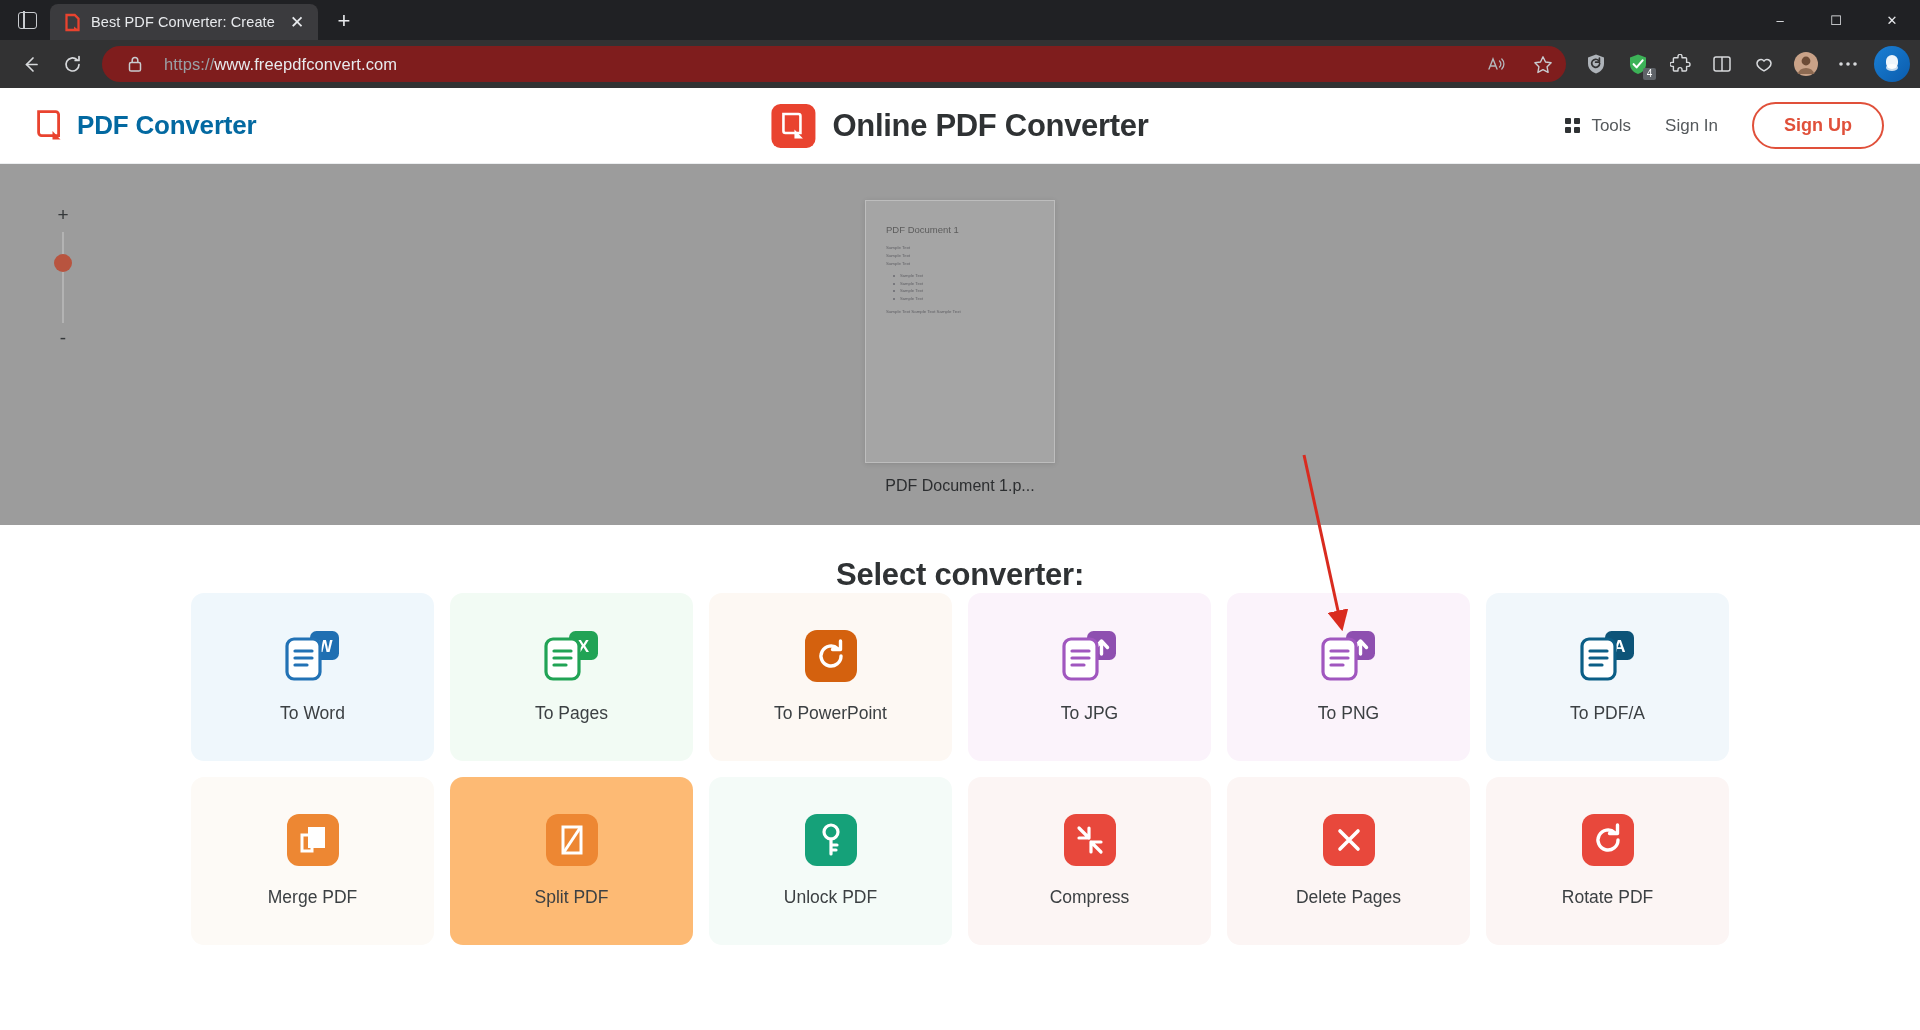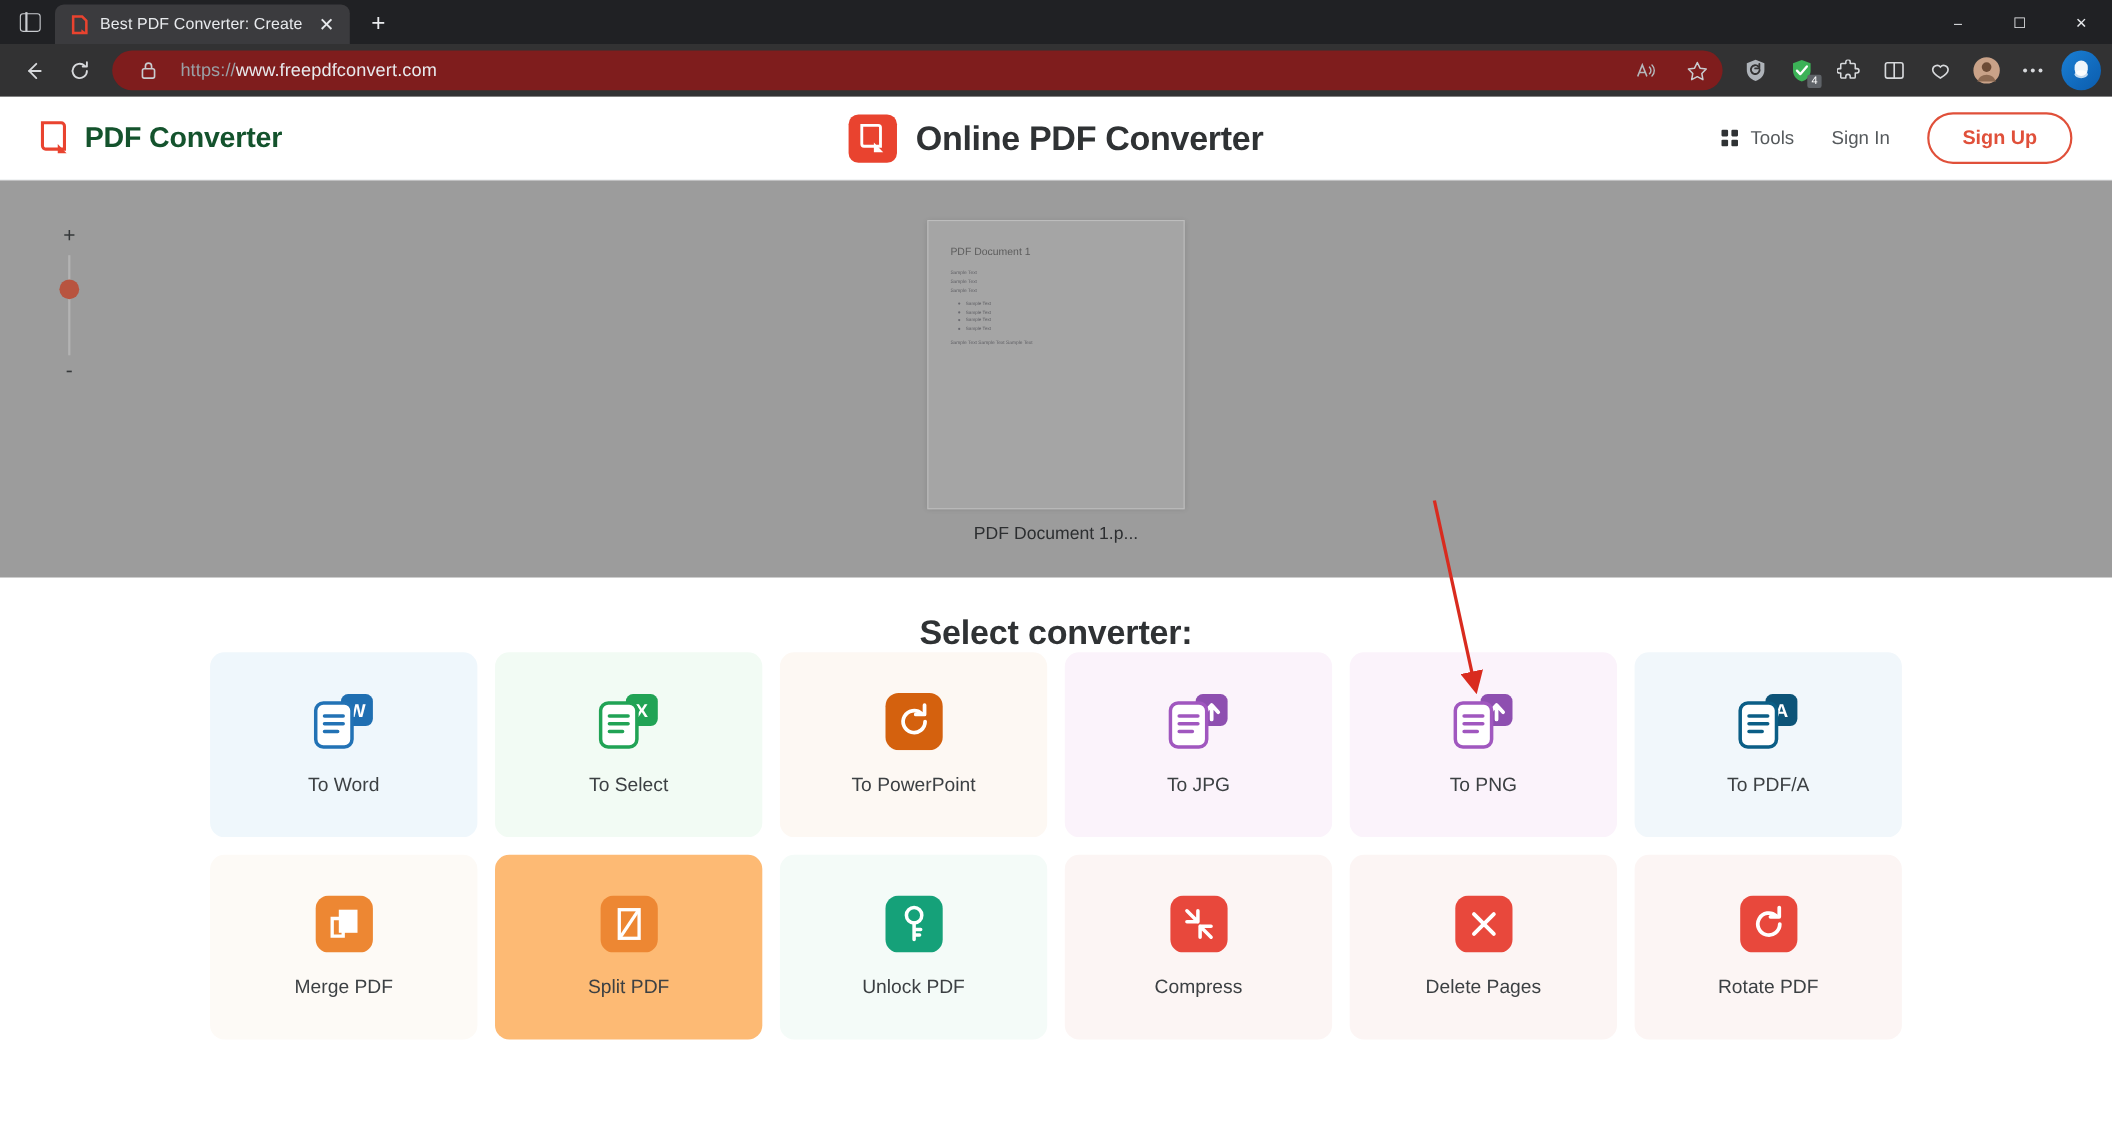--- a/index.html
+++ b/index.html
@@ -83,21 +83,21 @@
 
   
   .page { flex: 1; display: flex; flex-direction: column; background: #fff; overflow: hidden; }
 
   .site-header {
     height: 76px; flex: 0 0 76px; display: flex; align-items: center;
     padding: 0 36px; border-bottom: 1px solid #eceef0; background:#fff; position: relative;
   }
   .brand { display: flex; align-items: center; gap: 13px; }
   .brand-mark { width: 28px; height: 31px; position: relative; }
-  .brand-name { font-size: 26px; font-weight: 700; color: #14532d; letter-spacing: -.2px; }
+  .brand-name { font-size: 26px; font-weight: 700; color: #0369a1; letter-spacing: -.2px; }
 
   .center-title {
     position: absolute; left: 50%; transform: translateX(-50%);
     display: flex; align-items: center; gap: 17px;
   }
   .center-mark {
     width: 44px; height: 44px; background: #e9432f; border-radius: 9px;
     display: flex; align-items: center; justify-content: center; position: relative;
   }
   .center-text { font-size: 31px; font-weight: 700; color: #2f3234; letter-spacing: -.3px; }
@@ -125,21 +125,21 @@
   .zoom-track {
     position: absolute; top: 22px; bottom: 22px; width: 2px; background: #b3b3b3; left: 10px;
   }
   .zoom-knob {
     position: absolute; top: 44px; left: 2px; width: 18px; height: 18px;
     border-radius: 50%; background: #b8543f;
   }
 
   .doc-wrap { display: flex; flex-direction: column; align-items: center; gap: 14px; margin-top: 6px; }
   .doc-thumb {
-    width: 234px; height: 263px; background: #a5a5a5;
+    width: 190px; height: 263px; background: #a5a5a5;
     border: 1px solid #bdbdbd; box-shadow: 0 1px 5px rgba(0,0,0,.12);
     padding: 23px 20px; overflow: hidden;
   }
   .doc-h1 { font-size: 9.5px; color: #5c5c5c; margin-bottom: 9px; }
   .doc-sub { font-size: 4.4px; color:#5f5f64; line-height: 8px; }
   .doc-bullets { margin: 4px 0 6px 14px; }
   .doc-bullets div { font-size: 4.2px; color:#5f5f64; line-height: 7.5px; position: relative; }
   .doc-bullets div::before {
     content: ""; position: absolute; left: -7px; top: 3px; width: 2.4px; height: 2.4px;
     background: #6a6a70; border-radius: 50%;
@@ -369,21 +369,21 @@
               </svg></div>
             <div class="card-label">To Word</div>
           </div>
           <div class="card" style="background: rgb(242, 251, 244);">
             <div class="card-ico"><svg width="56" height="52" viewBox="0 0 56 52">
                 <rect x="25" y="1" width="29" height="29" rx="6.5" fill="#21a355"></rect>
                 <text x="39.5" y="22" font-size="17" font-weight="700" fill="#fff" text-anchor="middle" font-family="Liberation Sans, sans-serif">X</text>
                 <rect x="2" y="9" width="33" height="40" rx="7" fill="#fff" stroke="#21a355" stroke-width="3.2"></rect>
                 <path d="M10 21 H27 M10 28 H27 M10 35 H22" stroke="#21a355" stroke-width="3.2" stroke-linecap="round"></path>
               </svg></div>
-            <div class="card-label">To Select</div>
+            <div class="card-label">To Pages</div>
           </div>
           <div class="card" style="background: rgb(253, 248, 243);">
             <div class="card-ico"><svg width="56" height="52" viewBox="0 0 56 52">
                 <rect x="2" y="0" width="52" height="52" rx="12" fill="#d4610e"></rect>
                 <path d="M38 26 a10 10 0 1 1 -3.2 -7.3" stroke="#fff" stroke-width="3.4" fill="none" stroke-linecap="round"></path>
                 <path d="M37.5 11 V19.5 H29.5" stroke="#fff" stroke-width="3.4" fill="none" stroke-linecap="round" stroke-linejoin="round"></path>
               </svg></div>
             <div class="card-label">To PowerPoint</div>
           </div>
           <div class="card" style="background: rgb(251, 243, 251);">

